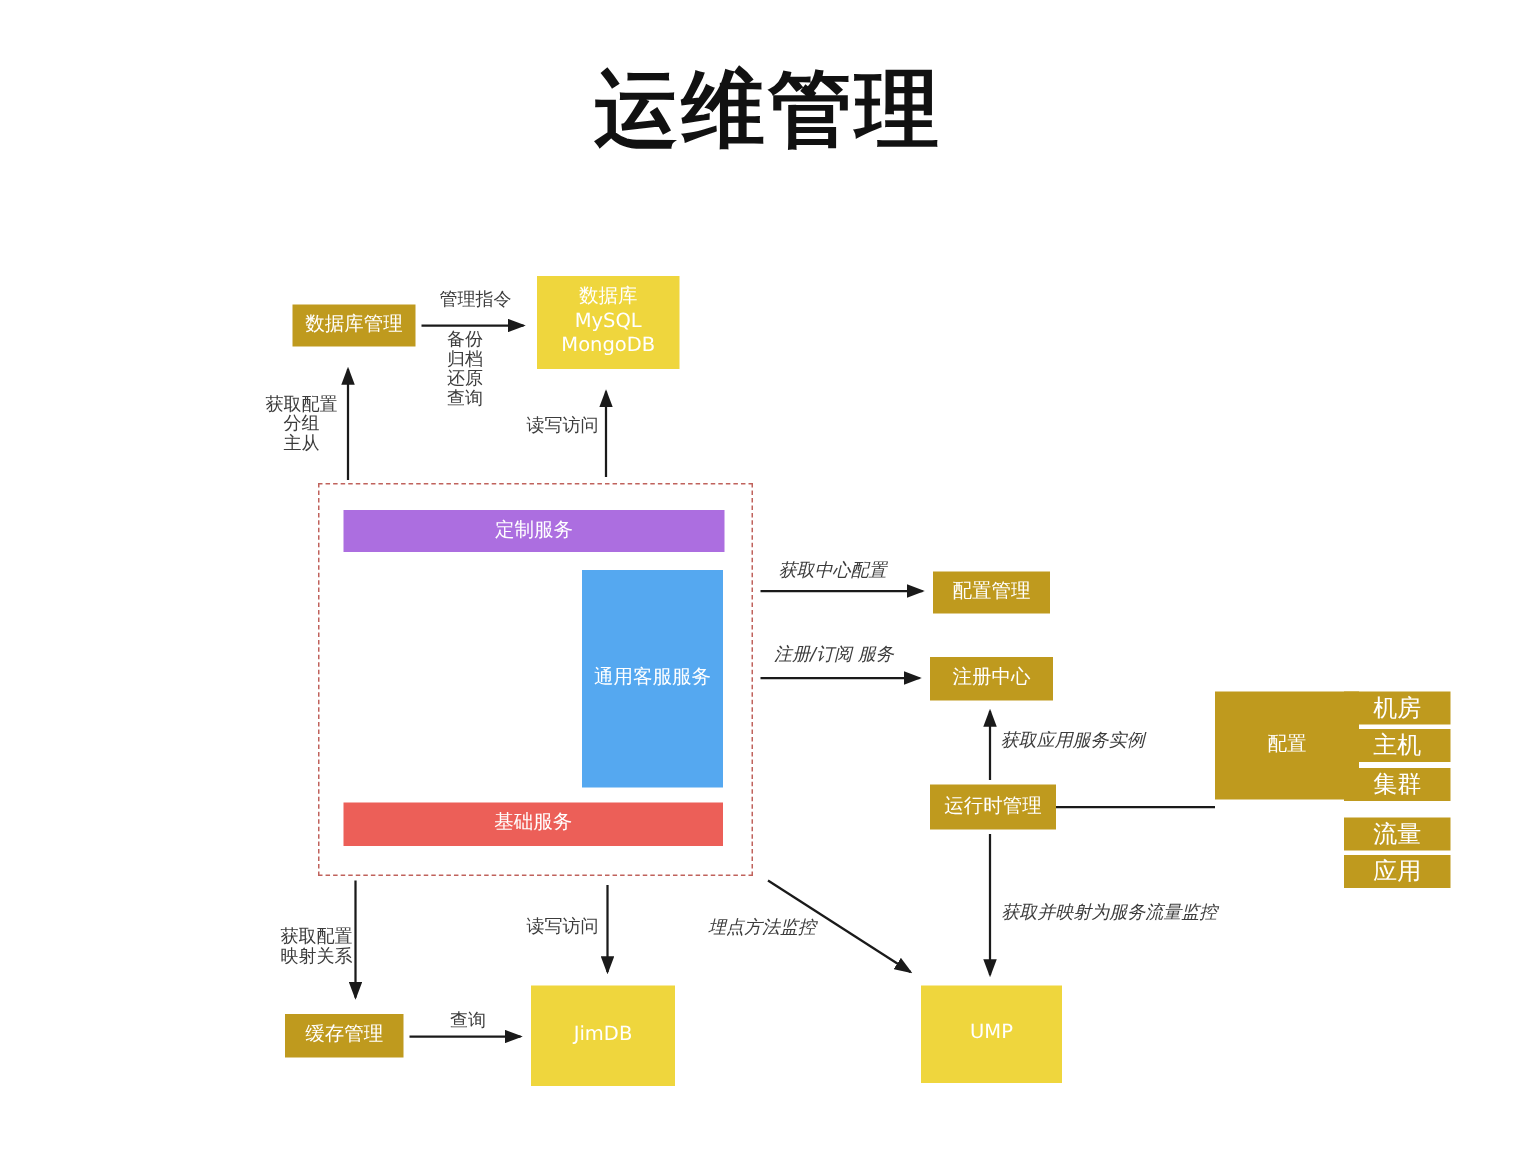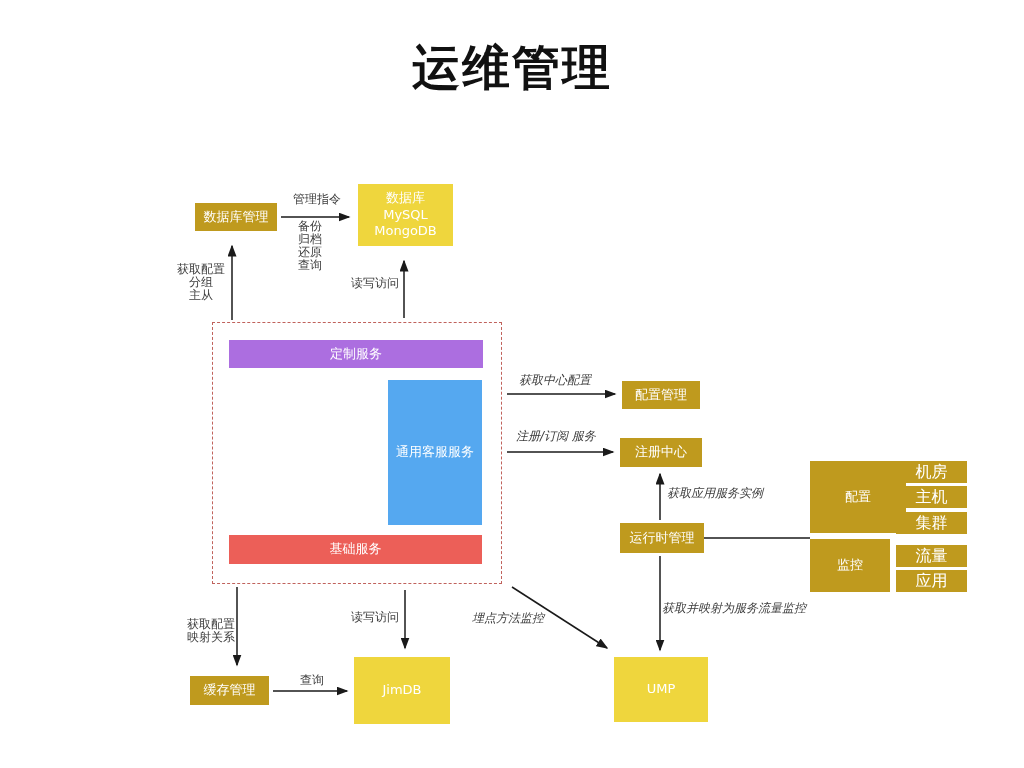--- a/index.html
+++ b/index.html
@@ -2,21 +2,21 @@
 <html><head>
 <meta charset="utf-8">
 <style>
   html,body{margin:0;padding:0;background:#e9e9e9;}
   .canvas{
     position:relative;width:1024px;height:768px;background:#ffffff;
     font-family:"DejaVu Sans","Liberation Sans",sans-serif;overflow:hidden;
   }
   .title{
     position:absolute;left:0;top:36px;width:100%;text-align:center;
-    font-size:48px;font-weight:600;color:#111;letter-spacing:2px;margin:0;
+    font-size:56px;font-weight:600;color:#111;letter-spacing:2px;margin:0;
   }
   svg.connectors{position:absolute;left:0;top:0;pointer-events:none;}
   .node{
     position:absolute;display:flex;align-items:center;justify-content:center;
     color:#ffffff;font-size:13px;text-align:center;box-sizing:border-box;
     line-height:1.3;white-space:pre-line;
   }
   .gold{background:#BF9A1E;}
   .yellow{background:#EFD63D;}
   .purple{background:#AC6EE0;}
@@ -69,21 +69,20 @@
   <div class="dashed-box"></div>
   <div class="node purple" style="left:229px;top:340px;width:254px;height:28px;">定制服务</div>
   <div class="node blue" style="left:388px;top:380px;width:94px;height:145px;">通用客服服务</div>
   <div class="node red" style="left:229px;top:535px;width:253px;height:29px;">基础服务</div>
 
   <div class="node gold" style="left:622px;top:381px;width:78px;height:28px;">配置管理</div>
   <div class="node gold" style="left:620px;top:438px;width:82px;height:29px;">注册中心</div>
   <div class="node gold" style="left:620px;top:523px;width:84px;height:30px;">运行时管理</div>
 
   <div class="node gold" style="left:810px;top:461px;width:96px;height:72px;">配置</div>
-  <div class="node gold" style="left:810px;top:539px;width:80px;height:53px;">监控</div>
 
   <div class="node gold small" style="left:896px;top:461px;width:71px;height:22px;">机房</div>
   <div class="node gold small" style="left:896px;top:486px;width:71px;height:22px;">主机</div>
   <div class="node gold small" style="left:896px;top:512px;width:71px;height:22px;">集群</div>
   <div class="node gold small" style="left:896px;top:545px;width:71px;height:22px;">流量</div>
   <div class="node gold small" style="left:896px;top:570px;width:71px;height:22px;">应用</div>
 
   <div class="node gold" style="left:190px;top:676px;width:79px;height:29px;">缓存管理</div>
   <div class="node yellow" style="left:354px;top:657px;width:96px;height:67px;">JimDB</div>
   <div class="node yellow" style="left:614px;top:657px;width:94px;height:65px;">UMP</div>
@@ -98,15 +97,15 @@
 主从</div>
   <div class="edge-label" style="left:350px;top:277px;width:50px;">读写访问</div>
   <div class="edge-label left" style="left:519px;top:374px;width:90px;">获取中心配置</div>
   <div class="edge-label left" style="left:516px;top:430px;width:96px;">注册/订阅 服务</div>
   <div class="edge-label left" style="left:667px;top:487px;width:104px;">获取应用服务实例</div>
   <div class="edge-label" style="left:181px;top:618px;width:60px;">获取配置
 映射关系</div>
   <div class="edge-label" style="left:350px;top:611px;width:50px;">读写访问</div>
   <div class="edge-label" style="left:296px;top:674px;width:32px;">查询</div>
   <div class="edge-label left" style="left:472px;top:612px;width:80px;">埋点方法监控</div>
-  <div class="edge-label left" style="left:662px;top:602px;width:155px;">获取并映射为服务流量监控</div>
+  <div class="edge-label left" style="left:662px;top:602px;width:155px;text-align:center;">获取并映射为服务流量监控</div>
 
 </div>
 
 </body></html>

